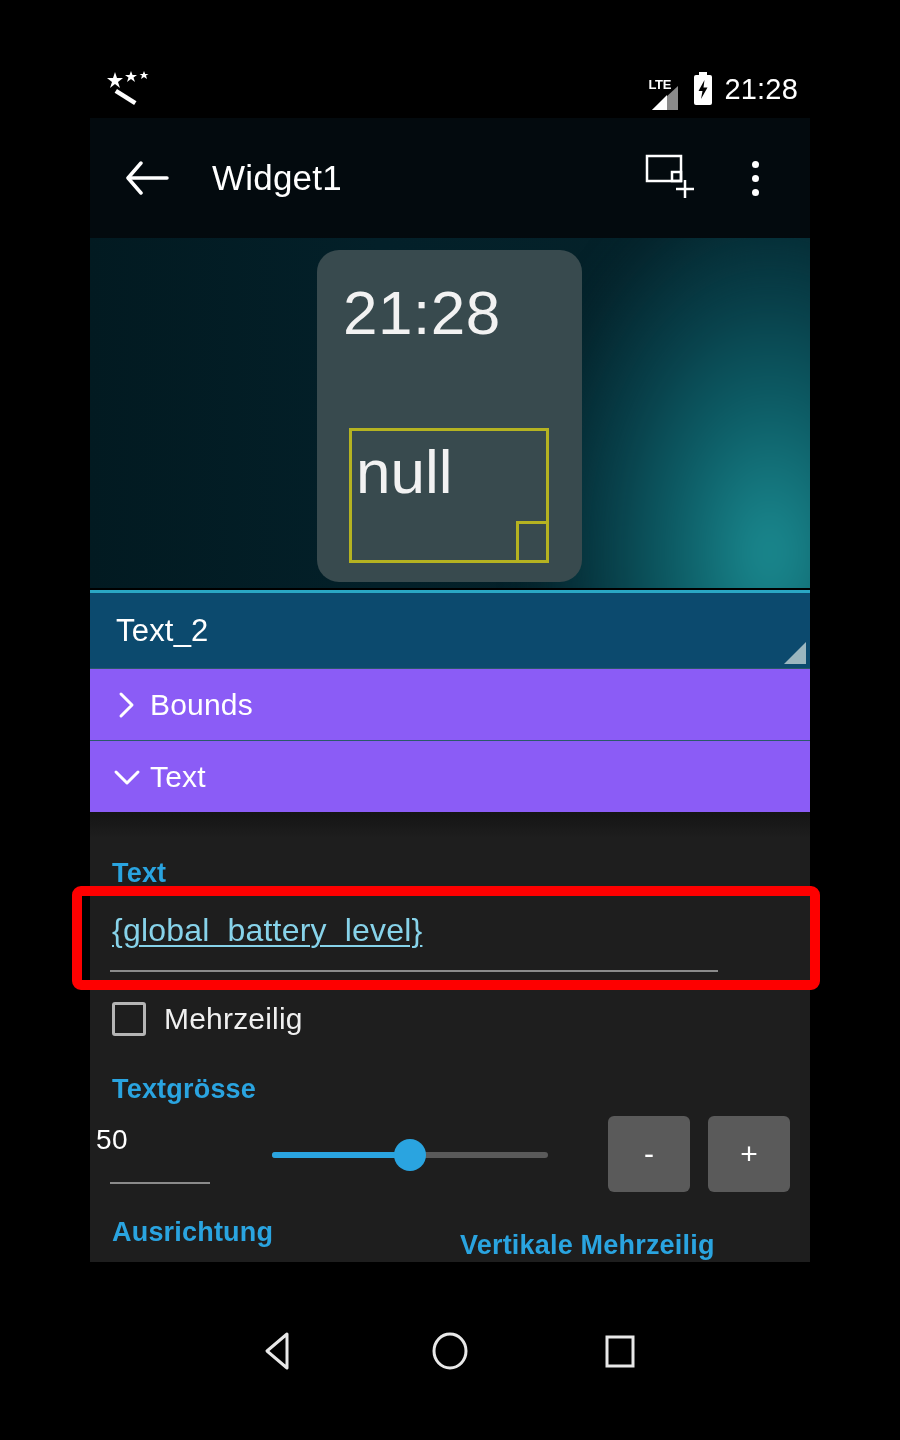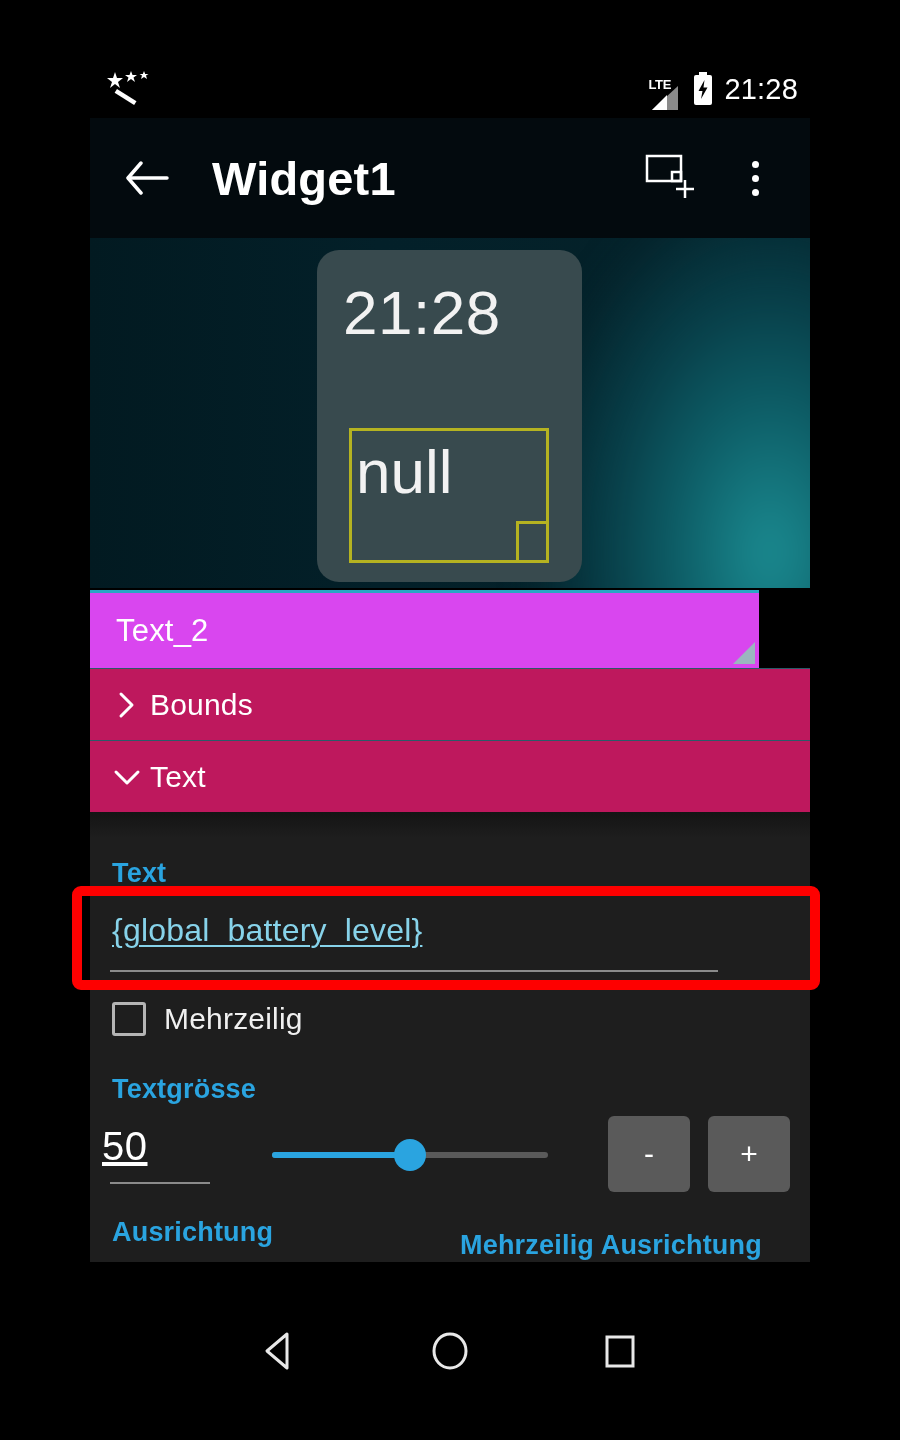--- a/index.html
+++ b/index.html
@@ -86,22 +86,22 @@
     height: 46px;
     display: flex;
     align-items: center;
     justify-content: center;
     cursor: pointer;
   }
   .app-title {
     position: absolute;
     left: 122px;
     color: #ffffff;
-    font-size: 47px;
-    font-weight: bold;
+    font-size: 35px;
+    font-weight: normal;
     letter-spacing: 0.2px;
   }
   .add-widget-btn {
     position: absolute;
     right: 110px;
     width: 56px;
     height: 56px;
     display: flex;
     align-items: center;
     justify-content: center;
@@ -197,23 +197,23 @@
     border: 3px solid #b5b321;
     background: #384a4e;
     box-sizing: border-box;
   }
 
   
   .layer-bar {
     position: absolute;
     left: 90px;
     top: 590px;
-    width: 669px;
+    width: 720px;
     height: 78px;
-    background: #d946ef;
+    background: #0c4a6e;
     border-top: 3px solid #2aa7c4;
     box-sizing: border-box;
     cursor: pointer;
   }
   .layer-bar-label {
     position: absolute;
     left: 26px;
     top: 50%;
     transform: translateY(-50%);
     color: #ffffff;
@@ -227,21 +227,21 @@
     width: 0; height: 0;
     border-left: 22px solid transparent;
     border-bottom: 22px solid #9bb6bf;
   }
 
   .section-row {
     position: absolute;
     left: 90px;
     width: 720px;
     height: 72px;
-    background: #be185d;
+    background: #8b5cf6;
     border-top: 1px solid #2a5a69;
     box-sizing: border-box;
     cursor: pointer;
   }
   .section-row.bounds { top: 668px; }
   .section-row.text   { top: 740px; height: 72px; }
   .section-chevron {
     position: absolute;
     left: 22px;
     top: 50%;
@@ -360,27 +360,26 @@
     background: transparent;
   }
   .checkbox-label {
     color: #f0f0f0;
     font-size: 30px;
     letter-spacing: 0.2px;
   }
 
   .size-value {
     position: absolute;
-    left: 12px;
+    left: 6px;
     top: 312px;
     color: #ffffff;
-    font-size: 40px;
+    font-size: 28px;
     letter-spacing: 0.5px;
     cursor: text;
-    text-decoration: underline;
   }
   .size-underline {
     position: absolute;
     left: 20px;
     top: 370px;
     width: 100px;
     height: 2px;
     background: #8a8a8a;
   }
   .slider {
@@ -567,21 +566,21 @@
     <div class="slider">
       <span class="slider-track"></span>
       <span class="slider-fill" style="width: 50%;"></span>
       <span class="slider-thumb" style="left: 50%;"></span>
     </div>
 
     <button class="step-btn step-minus">-</button>
     <button class="step-btn step-plus">+</button>
 
     <span class="field-label lbl-align">Ausrichtung</span>
-    <span class="field-label lbl-valign">Mehrzeilig Ausrichtung</span>
+    <span class="field-label lbl-valign">Vertikale Mehrzeilig</span>
   </div>
 
   <div class="red-highlight"></div>
 
   <div class="nav-bar">
     <div class="nav-btn">
       <svg width="40" height="42" viewBox="0 0 40 42">
         <path d="M27 4 L7 21 L27 38 Z" stroke="#e8e8e8" stroke-width="3" fill="none" stroke-linejoin="round"></path>
       </svg>
     </div>

